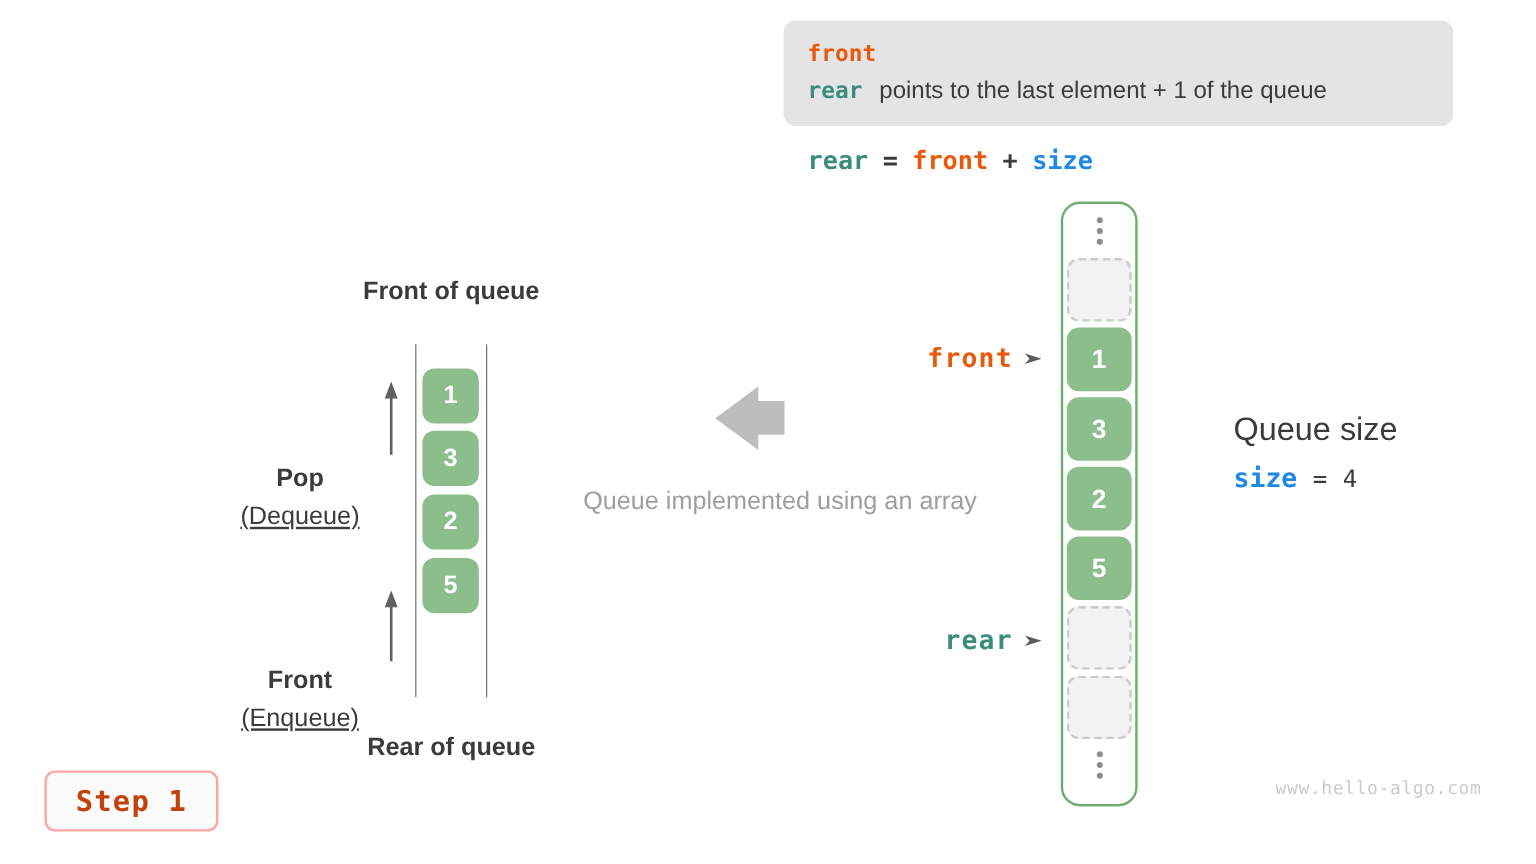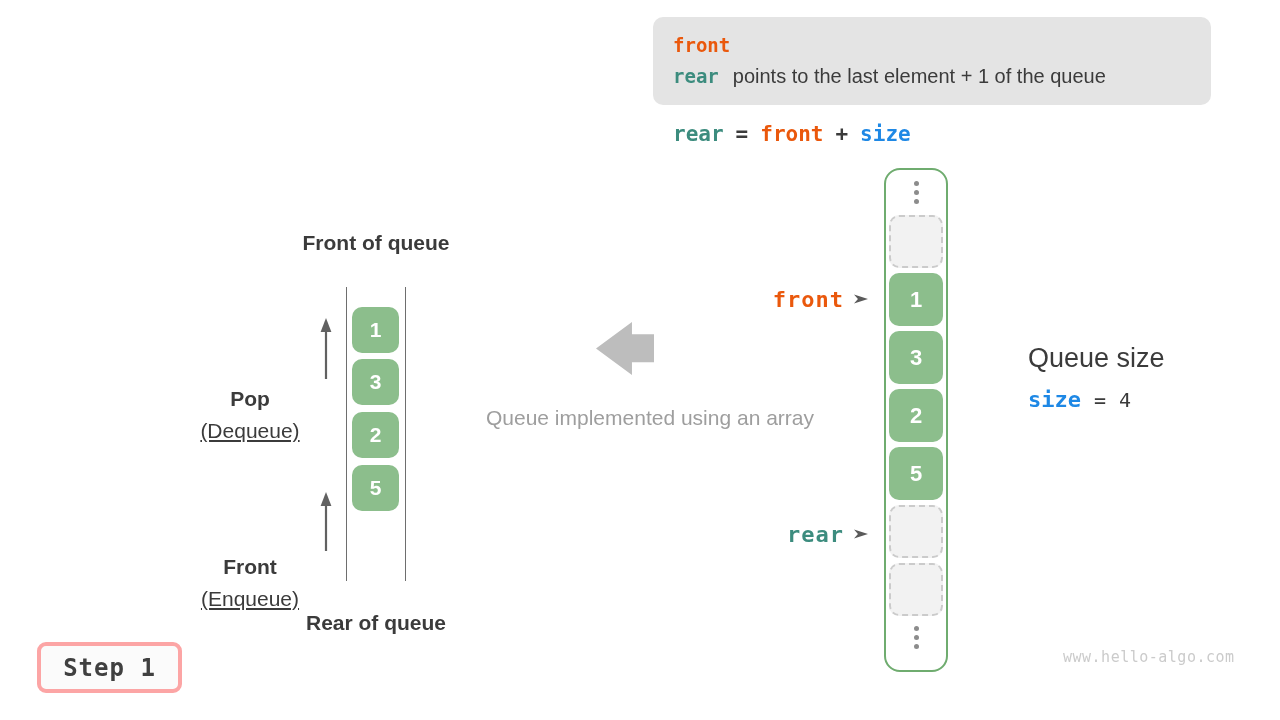--- a/index.html
+++ b/index.html
@@ -63,22 +63,22 @@
   .ptr-arrow{width:14px;height:11px;background:#5A5A5A;clip-path:polygon(0 10%,100% 50%,0 90%,28% 50%);}
 
   
   .qsize{position:absolute;left:1028px;top:343px;}
   .qsize-label{font-size:27px;color:var(--dark);}
   .qsize-line{margin-top:13px;display:flex;align-items:baseline;gap:13px;}
   .qsize-line .code{font-size:22px;}
   .qsize-line .plain{font-family:"DejaVu Sans Mono",monospace;font-size:20px;color:var(--dark);}
 
   
-  .step-badge{position:absolute;left:37px;top:642px;width:145px;height:51px;border:4px solid #fca5a5;
-              border-radius:9px;background:#FBFBFB;color:#404040;font-family:"DejaVu Sans Mono",monospace;
+  .step-badge{position:absolute;left:37px;top:642px;width:145px;height:51px;border:2px solid #fca5a5;
+              border-radius:9px;background:#FBFBFB;color:#c2410c;font-family:"DejaVu Sans Mono",monospace;
               font-weight:bold;font-size:24px;letter-spacing:1px;display:flex;align-items:center;
               justify-content:center;box-sizing:border-box;}
   .watermark{position:absolute;left:1063px;top:648px;font-family:"DejaVu Sans Mono",monospace;
              font-size:15px;letter-spacing:0.5px;color:#CBCBCB;}
 </style>
 </head>
 <body>
 
 <div class="canvas">
 

